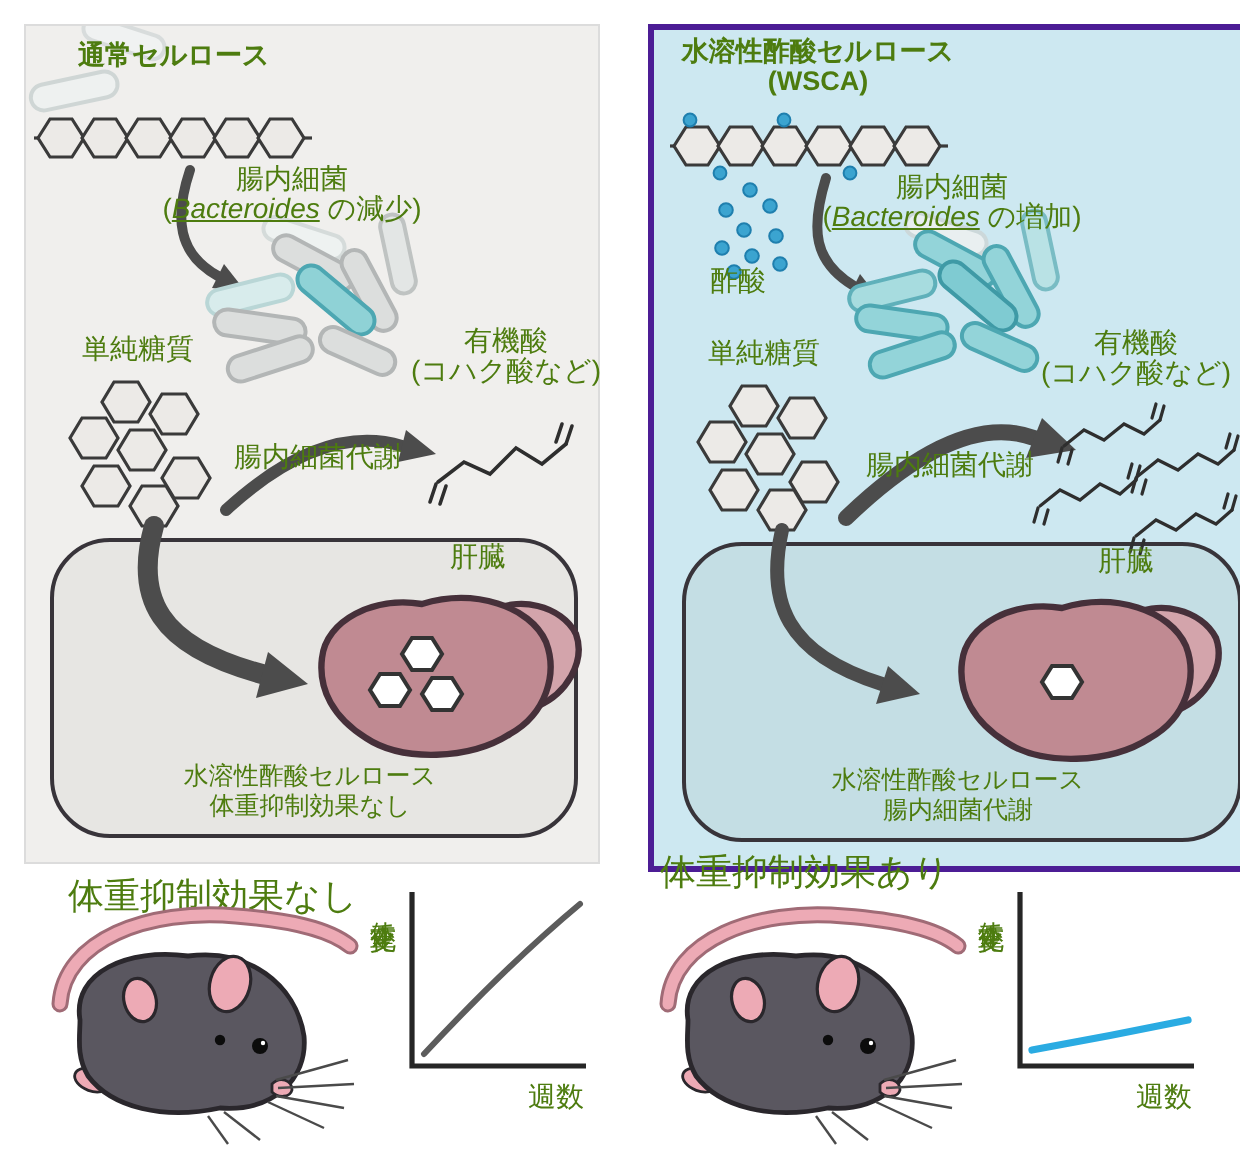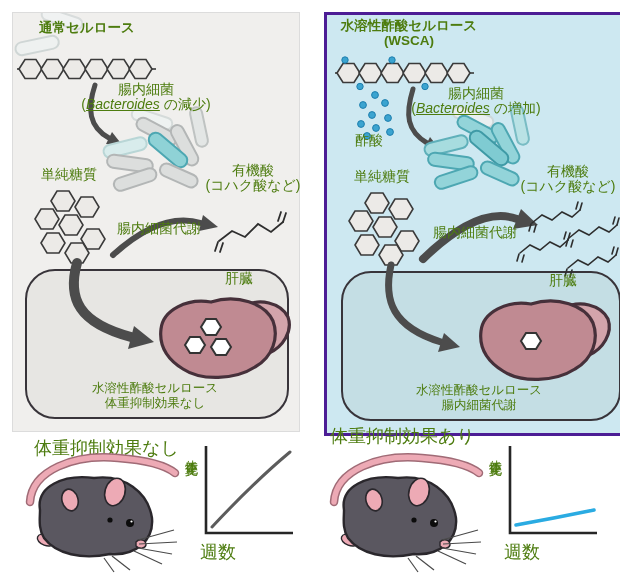--- a/index.html
+++ b/index.html
@@ -11,21 +11,21 @@
   #panel-right{left:324px;width:304px;background:#cde8f1;border:3px solid #4c1d95;}
   .panel-title{font-size:13.5px;font-weight:bold;line-height:15px;white-space:nowrap;}
   .panel-title.center{text-align:center;white-space:normal;}
   .lbl{font-size:14px;line-height:15px;}
   .centered{text-align:center;}
   .liver-box{position:absolute;border:2px solid #38343a;border-radius:30px;}
   .caption{position:absolute;font-size:12.5px;line-height:15px;text-align:center;}
   .graphbox{position:absolute;width:118px;height:136px;}
   .ylab{position:absolute;left:0;top:10px;height:88px;writing-mode:vertical-rl;
         font-size:13px;letter-spacing:1px;}
-  .xlab{position:absolute;left:18px;top:100px;width:92px;text-align:left;font-size:18px;}
+  .xlab{position:absolute;left:18px;top:100px;width:92px;text-align:right;font-size:14px;}
   .bottom-label{position:absolute;font-size:18px;}
   svg{display:block;}
   i{font-style:italic;text-decoration:underline;}
 </style>
 </head>
 <body>
 
 <div id="stage">
 
   <div id="panel-left" class="panel">

